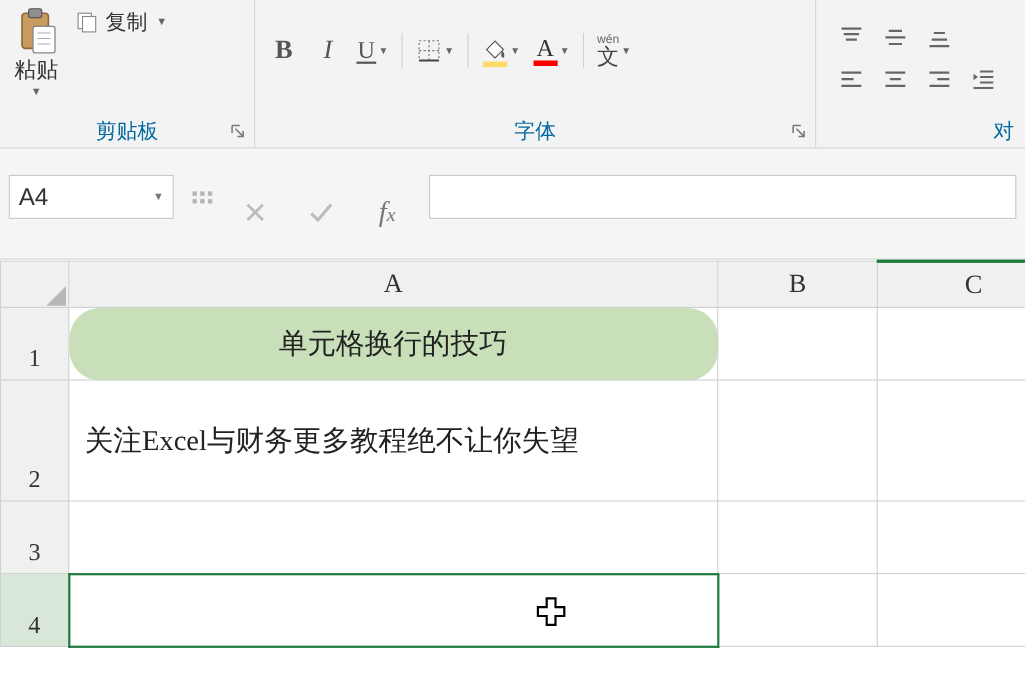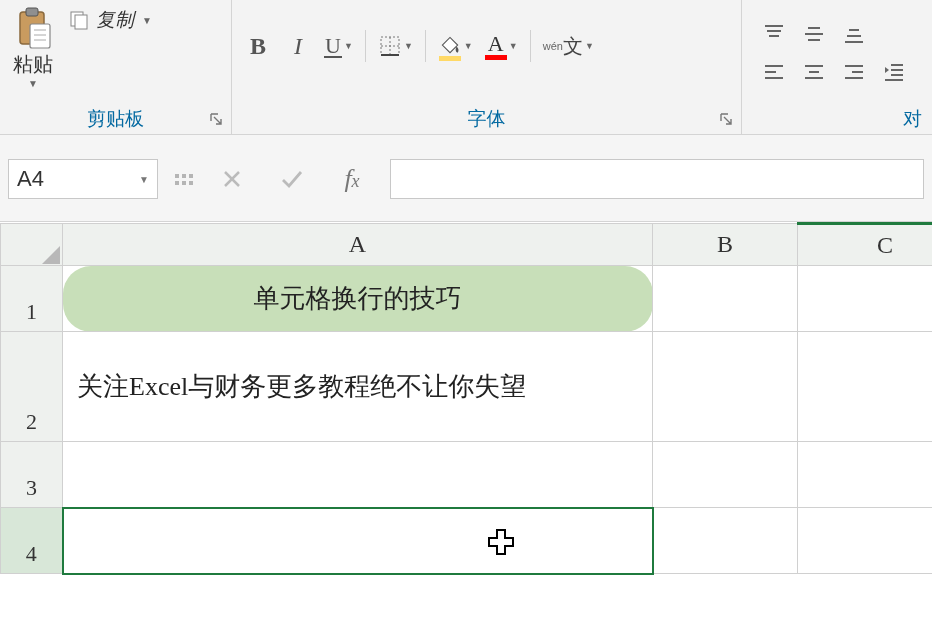--- a/index.html
+++ b/index.html
@@ -60,21 +60,21 @@
     flex-direction: column;
     align-items: center;
     justify-content: flex-start;
     padding: 2px 6px;
     cursor: pointer;
     height: 90px;
   }
   .big-btn .lbl { font-size: 20px; color: #333; margin-top: 4px; line-height: 1; }
   .big-btn .tri { font-size: 10px; color: #666; margin-top:4px;}
 
-  .mini-stack { display:flex; flex-direction:row; gap:2px; padding-top:2px;font-style:italic;}
+  .mini-stack { display:flex; flex-direction:row; gap:2px; padding-top:2px;}
   .mini-btn {
     display:flex; align-items:center; gap:6px;
     padding: 2px 4px; cursor:pointer; height:28px;
     font-size: 19px; color:#333;
   }
   .mini-btn .tri{ font-size:10px; color:#666; margin-left:2px;}
 
   
   .font-row {
     display:flex; align-items:center; gap:4px; height:40px; padding:0 8px;
@@ -113,21 +113,21 @@
     font-size:22px; padding:4px 8px; color:#333;
     display:flex; align-items:center; justify-content:space-between;
   }
   .namebox .tri{font-size:10px;color:#777;}
   .drag-dots{
     width:20px;height:40px;display:flex;flex-wrap:wrap;align-content:center;justify-content:center;gap:3px;
     cursor: col-resize;
   }
   .drag-dots span{width:4px;height:4px;background:#b5b5b5;}
   .fx-btn{
-    width:44px;height:40px;display:flex;align-items:center;justify-content:center;color:#999;cursor:pointer;font-size:26px;
+    width:44px;height:40px;display:flex;align-items:center;justify-content:center;color:#999;cursor:pointer;font-size:26px;margin-top:14px;
   }
   .fx-lbl{ font-family:"Times New Roman",serif; font-style:italic; font-size:26px; color:#777;}
   .fbar-input{
     flex:1; height:40px; background:#fff; border:1px solid #c8c8c8; font-size:20px; padding:4px 8px;
   }
 
   
   .sheet{position:relative;}
   table.grid{ border-collapse:collapse; table-layout:fixed; width:100%;}
   table.grid th, table.grid td{
@@ -252,21 +252,21 @@
         </div>
         <div class="icon-btn">
           <div class="font-color-box">
             <span class="font-color-A">A</span>
             <span class="color-bar" id="font-bar" style="background: rgb(255, 0, 0);"></span>
           </div>
           <span class="tri">▼</span>
         </div>
         <div class="sep"></div>
         <div class="icon-btn">
-          <div style="display:flex;flex-direction:row;align-items:center;line-height:1">
+          <div style="display:flex;flex-direction:column;line-height:1">
             <span style="font-size:11px;color:#666;">wén</span>
             <span style="font-size:20px;color:#444;">文</span>
           </div>
           <span class="tri">▼</span>
         </div>
       </div>
     </div>
     <div class="ribbon-group-label">
       <span>字体</span>
       <span class="dlg-launcher">

